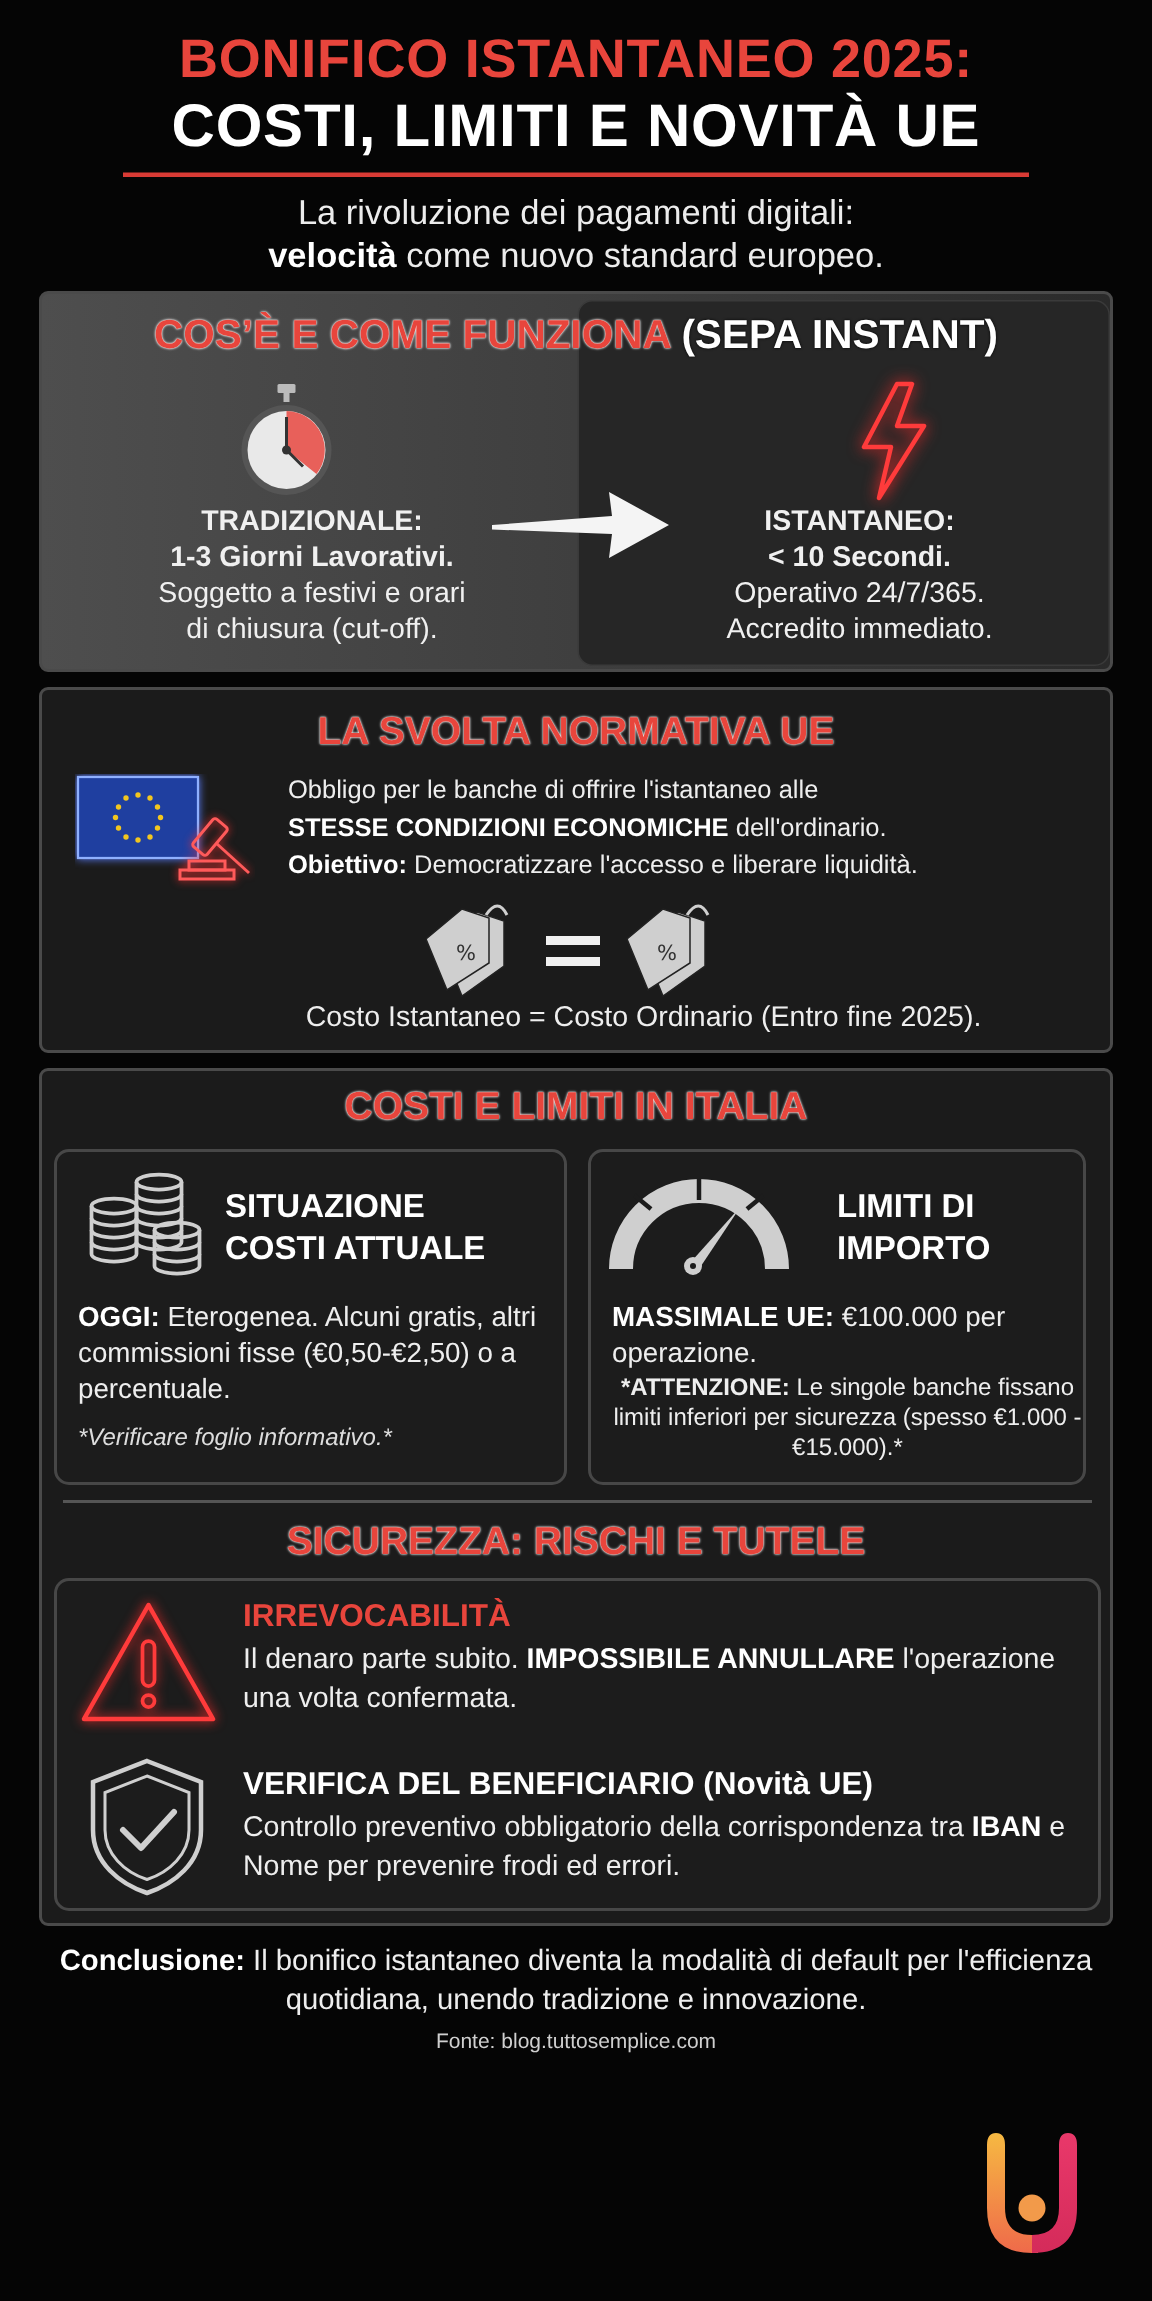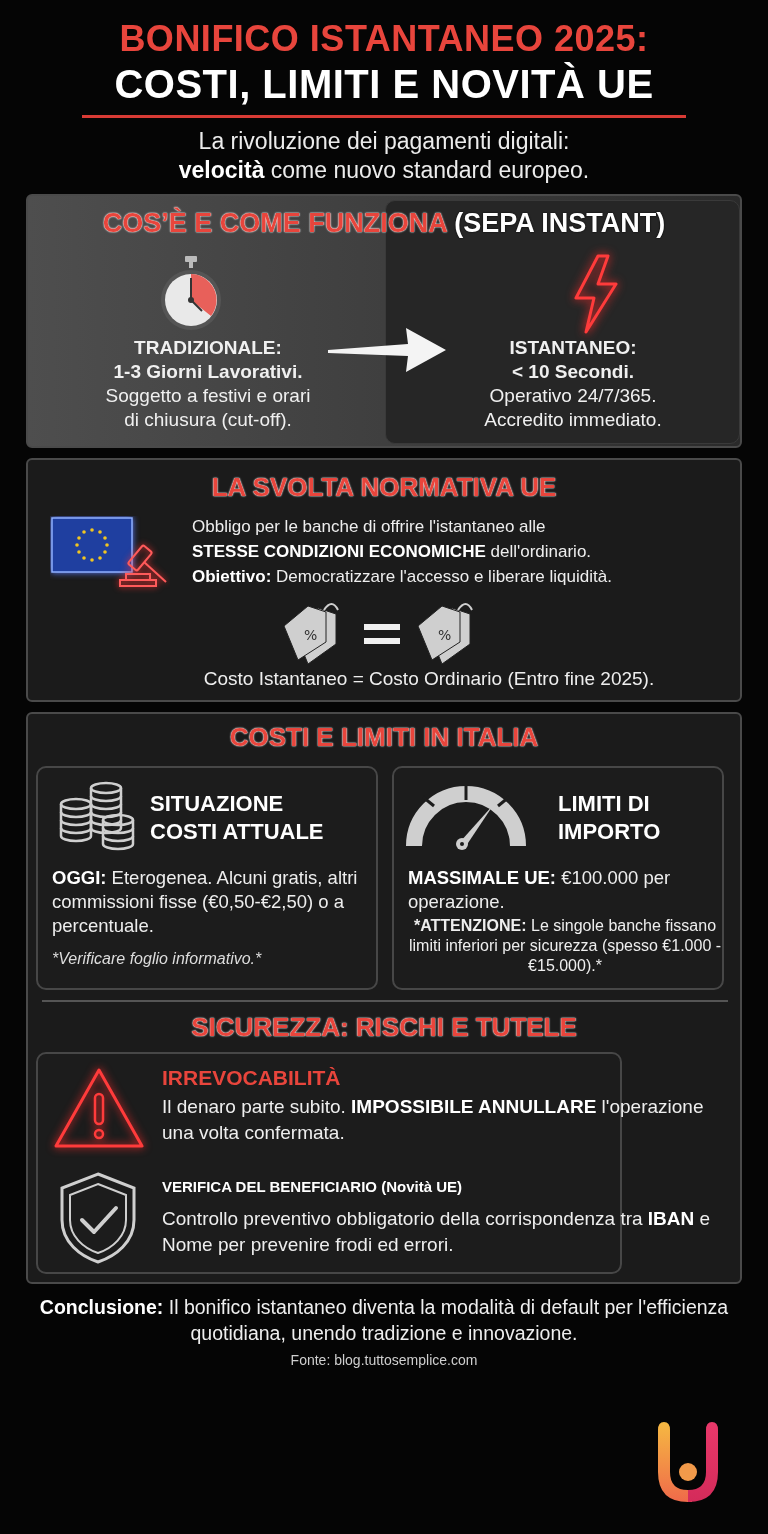--- a/index.html
+++ b/index.html
@@ -43,27 +43,27 @@
   #c2 { top: 52px; left: 364px; width: 332px; height: 224px; }
   .card-head { position: absolute; font-size: 22px; line-height: 28px; font-weight: 700; color: #fff; }
   .card-body { position: absolute; font-size: 18.5px; line-height: 24px; color: #eee; }
   .card-body b { color: #fff; }
   .card-note { position: absolute; font-size: 16px; font-style: italic; color: #ddd; }
   .card-note2 { position: absolute; font-size: 16px; line-height: 20px; text-align: center; color: #eee; }
   .coins { position: absolute; left: 20px; top: 12px; width: 80px; height: 74px; }
   .gauge { position: absolute; left: 12px; top: 14px; width: 120px; height: 68px; }
   .divider { position: absolute; top: 286px; left: 14px; width: 686px; height: 2px; background: #555; }
   #p3 .panel-title.t2 { top: 298px; }
-  #c3 { top: 338px; left: 8px; width: 586px; height: 222px; }
+  #c3 { top: 338px; left: 8px; width: 698px; height: 222px; }
   .warn { position: absolute; left: 14px; top: 12px; width: 94px; height: 84px; }
   .shield { position: absolute; left: 18px; top: 116px; width: 84px; height: 94px; }
   .sec-h1 { position: absolute; left: 124px; top: 12px; font-size: 21px; font-weight: 700; color: #e8453c; }
   .sec-b1 { position: absolute; left: 124px; top: 40px; width: 560px; font-size: 19px; line-height: 26px; color: #eee; }
   .sec-b1 b, .sec-b2 b { color: #fff; }
-  .sec-h2 { position: absolute; left: 124px; top: 124px; font-size: 15px; font-weight: 700; color: #fff; }
+  .sec-h2 { position: absolute; left: 124px; top: 124px; font-size: 21px; font-weight: 700; color: #fff; }
   .sec-b2 { position: absolute; left: 124px; top: 152px; width: 565px; font-size: 19px; line-height: 26px; color: #eee; }
 
   .conclusion { position: absolute; top: 1294px; left: 20px; width: 728px; text-align: center; font-size: 19.5px; line-height: 26px; color: #eee; }
   .conclusion b { color: #fff; }
   .source { position: absolute; top: 1352px; left: 0; width: 768px; text-align: center; font-size: 14px; color: #cfcfcf; }
   .logo { position: absolute; left: 652px; top: 1420px; width: 72px; height: 90px; }
 </style>
 </head>
 <body>
 

